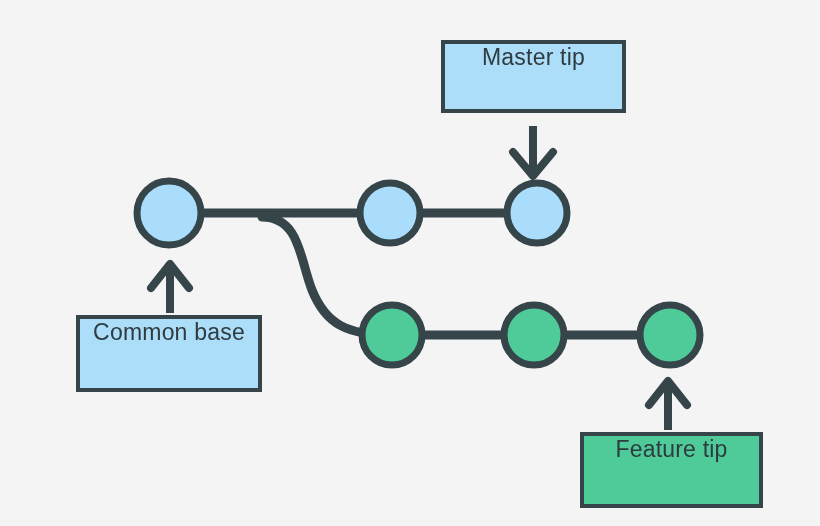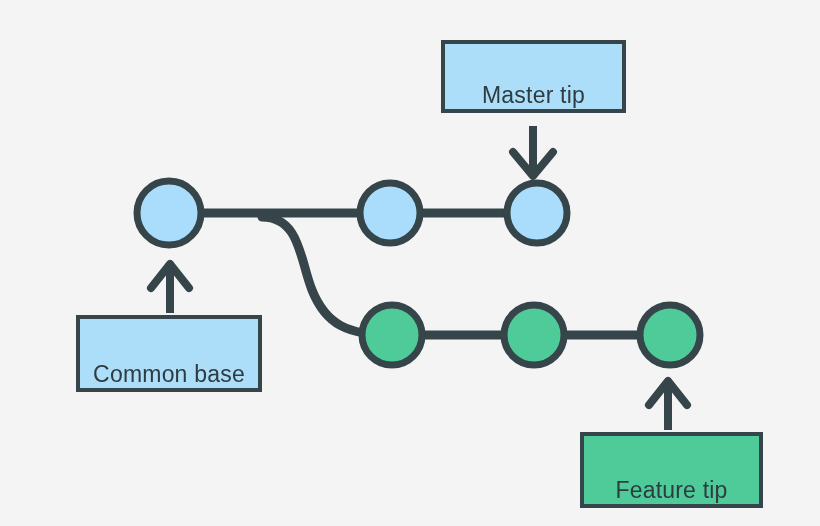--- a/index.html
+++ b/index.html
@@ -26,21 +26,21 @@
     left: 0;
     width: 820px;
     height: 526px;
     display: block;
   }
   .label-box {
     position: absolute;
     box-sizing: border-box;
     border: 4px solid #36454a;
     display: flex;
-    align-items: flex-end;
+    align-items: flex-start;
     justify-content: center;
   }
   .label-text {
     font-family: "Liberation Sans", sans-serif;
     font-size: 23px;
     font-weight: 400;
     color: #2e3b40;
     letter-spacing: 0.2px;
     white-space: nowrap;
   }

